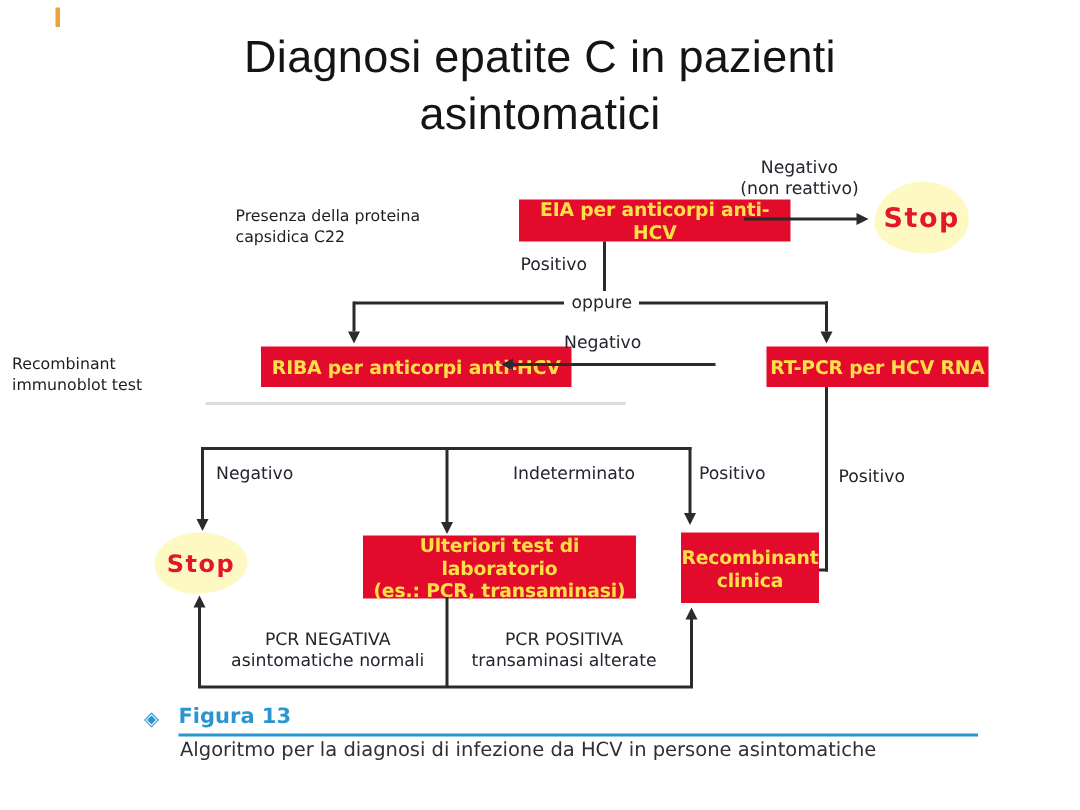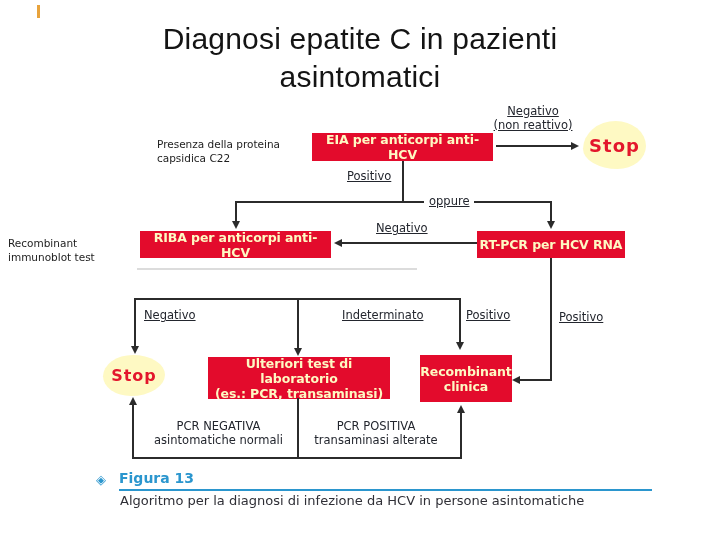--- a/index.html
+++ b/index.html
@@ -12,26 +12,26 @@
   #title{
     left:0;top:20px;width:720px;text-align:center;
     font-family:"Liberation Sans",sans-serif;font-size:30px;line-height:38px;
     color:#141414;font-weight:500;letter-spacing:0.2px;
   }
   #title .t-inner{display:inline-block;width:500px;}
   
   .orange-dash{left:37px;top:5px;width:3px;height:13px;background:#e8a33c;}
   
   .rbox{
-    background:#e30b2c;color:#fef9c3;font-weight:bold;
+    background:#e30b2c;color:#fde047;font-weight:bold;
     display:flex;align-items:center;justify-content:center;text-align:center;
-    font-size:12.5px;line-height:15px;letter-spacing:-0.1px;
+    font-size:12.5px;line-height:15px;letter-spacing:-0.1px;margin-left:34px;
   }
   #eia-box{left:312px;top:133px;width:181px;height:28px;}
-  #riba-box{left:140px;top:231px;width:191px;height:27px;}
+  #riba-box{left:140px;top:231px;width:207px;height:27px;}
   #rtpcr-box{left:477px;top:231px;width:148px;height:27px;}
   #ulteriori-box{left:208px;top:357px;width:182px;height:42px;flex-direction:column;}
   #valutazione-box{left:420px;top:355px;width:92px;height:47px;flex-direction:column;}
   
   .stop-oval{
     background:#fef9c3;color:#e3172c;font-weight:bold;
     display:flex;align-items:center;justify-content:center;
     letter-spacing:1px;
   }
   #stop-top{left:583px;top:121px;width:63px;height:48px;font-size:18px;
@@ -43,25 +43,25 @@
   .hl{height:2px;}
   .vl{width:2px;}
   .faint{background:#dcdcdc;}
   
   .ah{width:0;height:0;}
   .ah-down{border-left:4px solid transparent;border-right:4px solid transparent;border-top:8px solid #2b2b2b;}
   .ah-up{border-left:4px solid transparent;border-right:4px solid transparent;border-bottom:8px solid #2b2b2b;}
   .ah-left{border-top:4px solid transparent;border-bottom:4px solid transparent;border-right:8px solid #2b2b2b;}
   .ah-right{border-top:4px solid transparent;border-bottom:4px solid transparent;border-left:8px solid #2b2b2b;}
   
-  .elabel{font-size:11.5px;color:#23262e;white-space:nowrap;text-decoration:underline;}
+  .elabel{font-size:11.5px;color:#23262e;white-space:nowrap;}
   .center{text-align:center;}
   #lbl-neg-top{left:488px;top:104px;width:90px;line-height:14px;}
   #lbl-positivo-eia{left:347px;top:169px;}
-  #lbl-oppure{left:376px;top:194px;background:#ffffff;padding:0 5px;margin-left:48px;}
+  #lbl-oppure{left:376px;top:194px;background:#ffffff;padding:0 5px;}
   #lbl-negativo-rtpcr{left:376px;top:221px;}
   #lbl-branch-neg{left:144px;top:308px;}
   #lbl-branch-ind{left:306px;top:308px;margin-left:36px;}
   #lbl-branch-pos{left:466px;top:308px;}
   #lbl-positivo-rtpcr{left:559px;top:310px;}
   
   .annot{font-size:10.5px;line-height:14px;color:#1d1d1d;}
   #annot-c22{left:157px;top:137px;width:140px;}
   #annot-riba{left:8px;top:236px;width:134px;}
   

